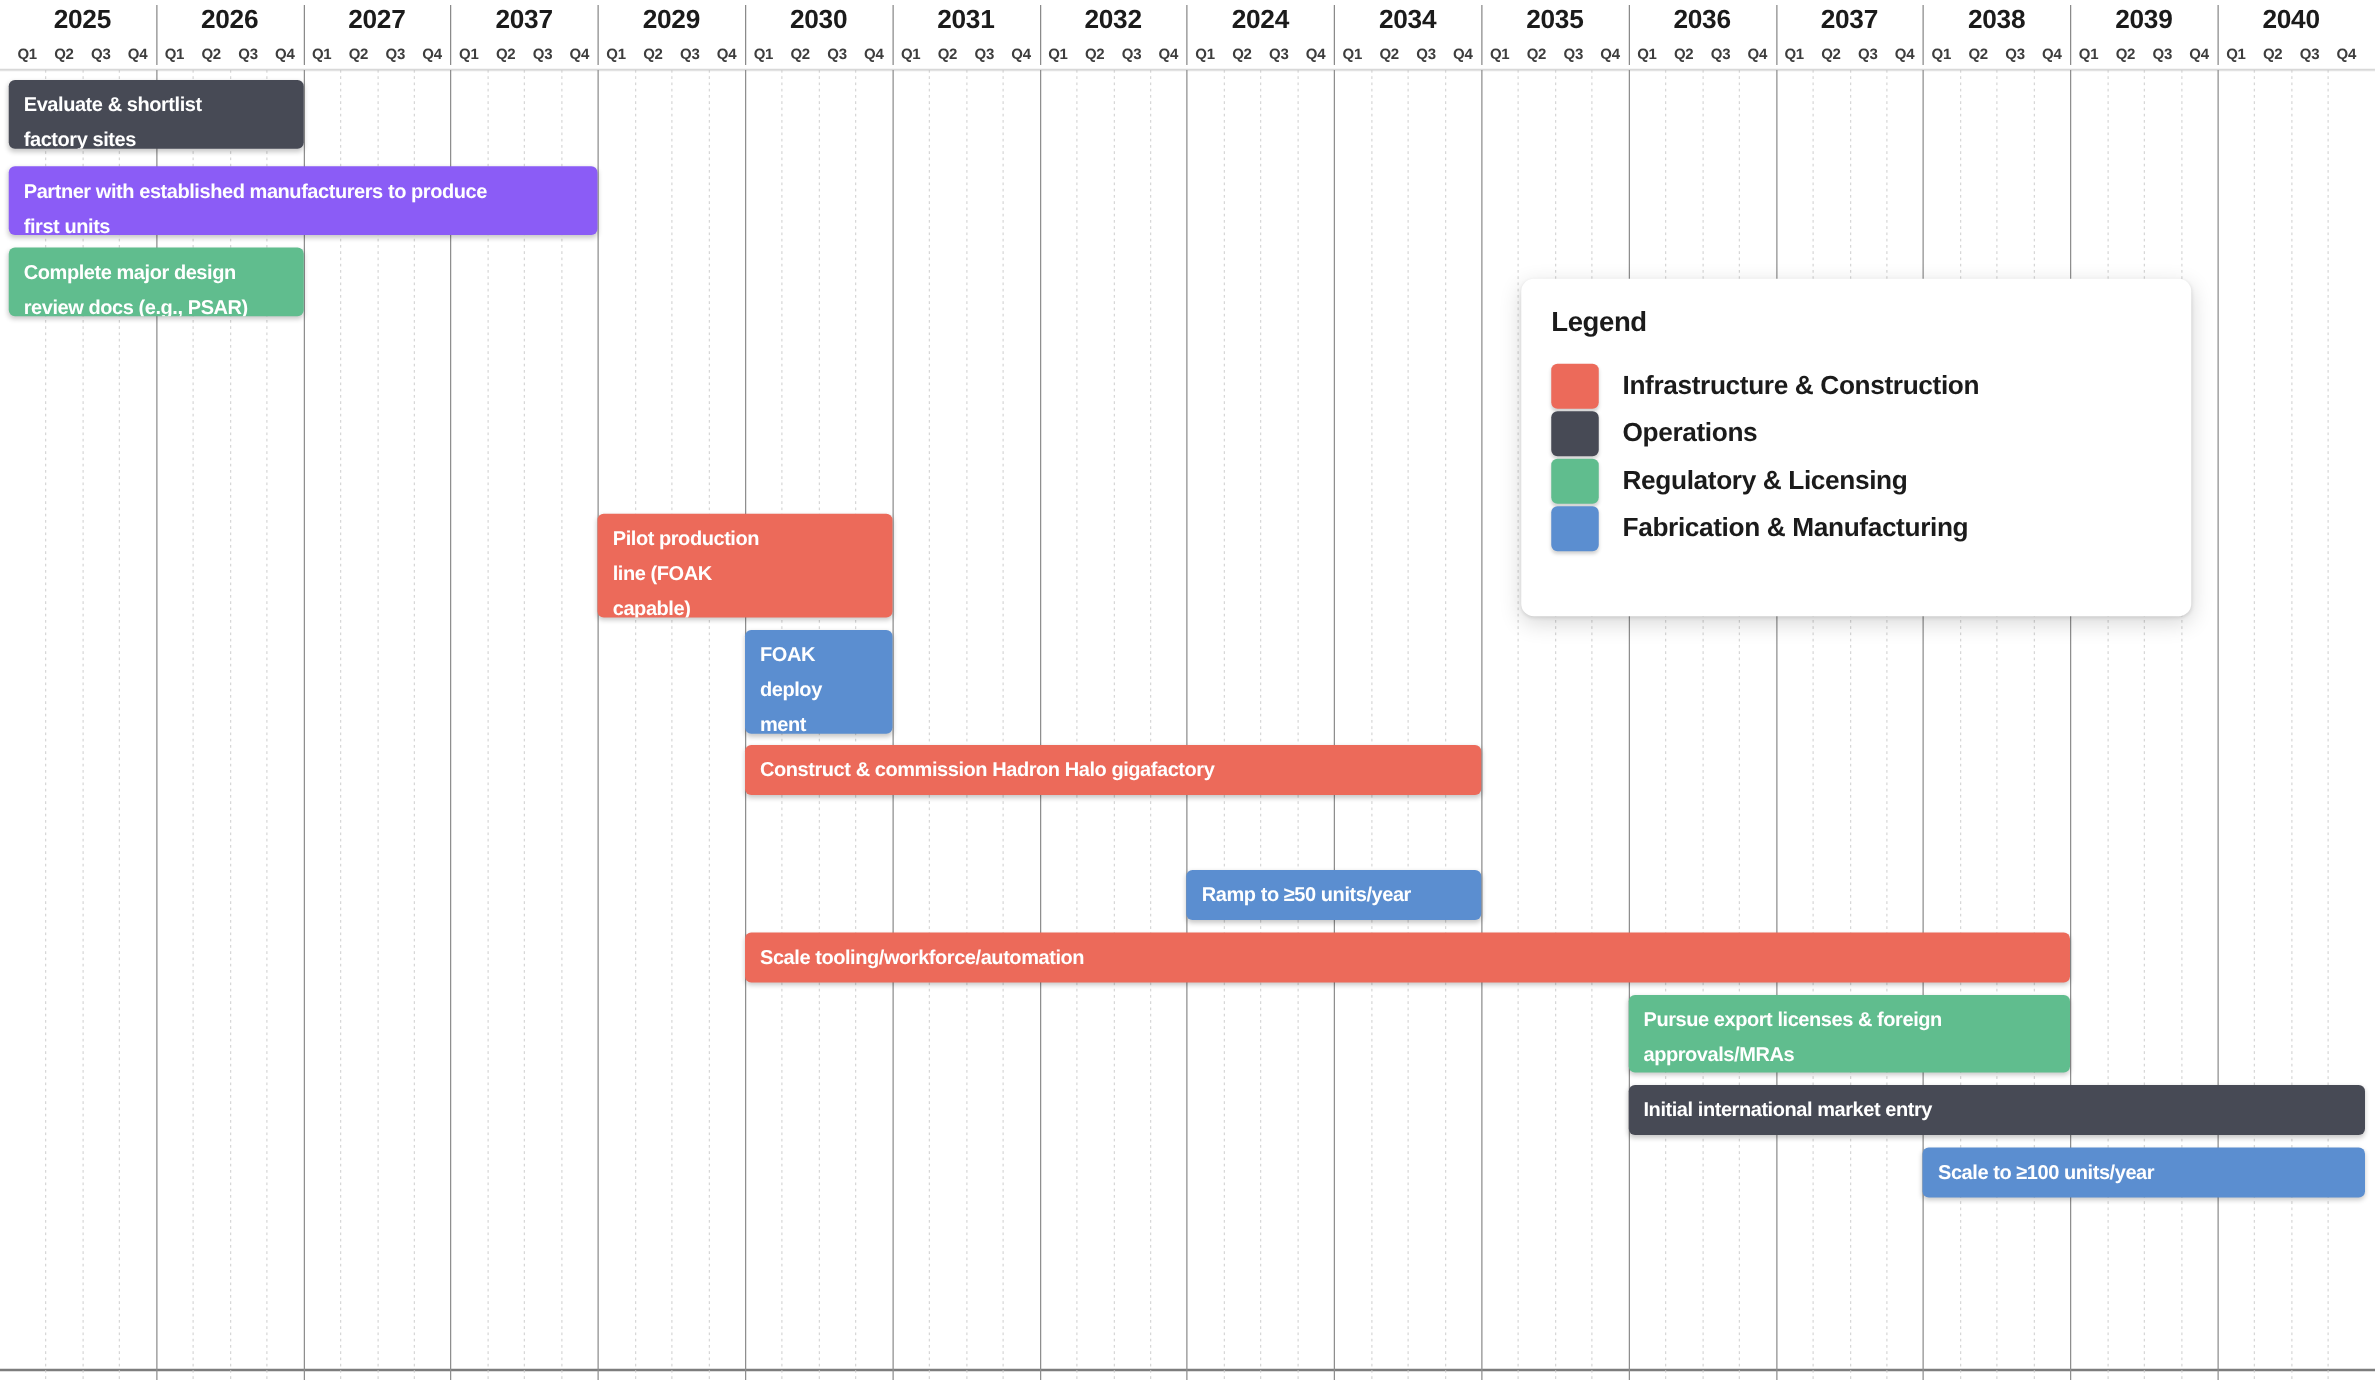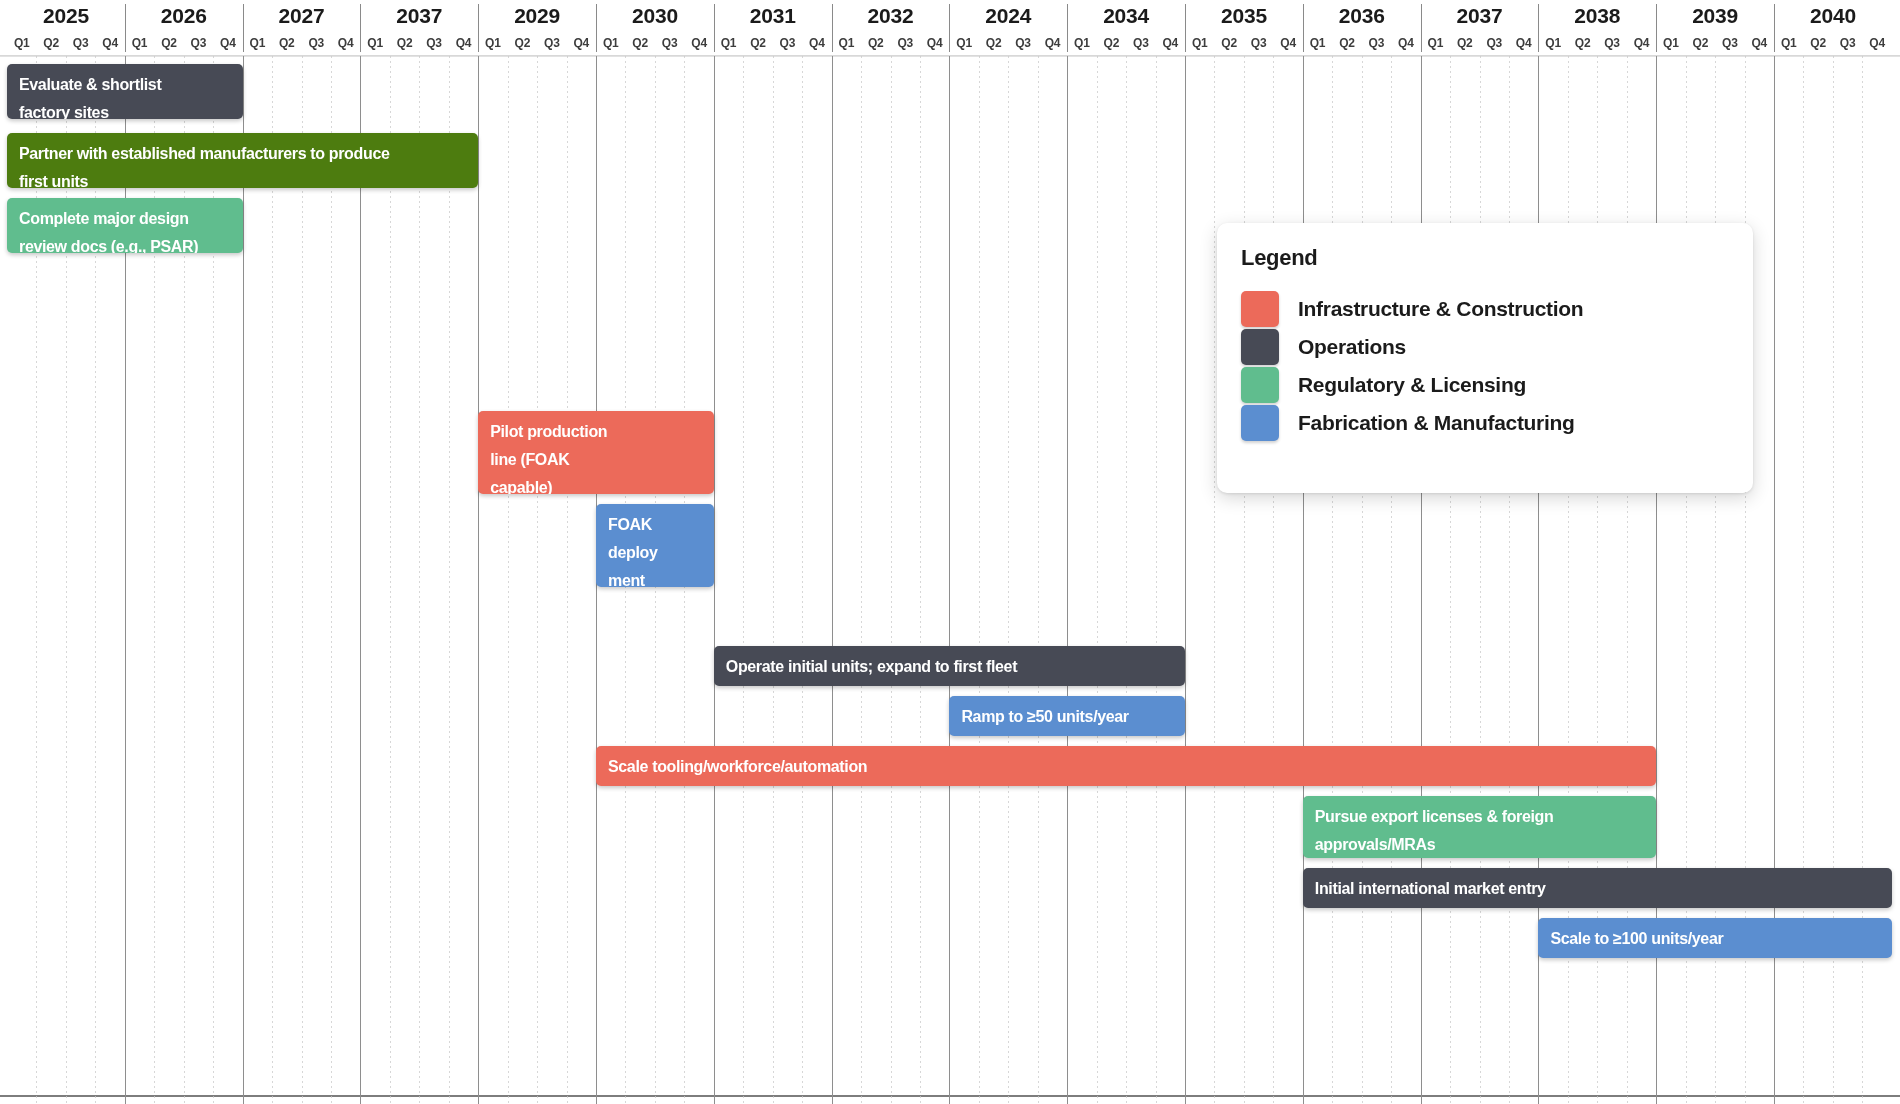--- a/index.html
+++ b/index.html
@@ -247,31 +247,31 @@
       <div class="vy" style="left: 1656px;"></div>
       <div class="vq" style="left: 1803px;"></div>
       <div class="vq" style="left: 1833px;"></div>
       <div class="vq" style="left: 1862px;"></div>
       <div class="vy" style="left: 1774px;"></div>
     </div>
 
   <div id="bars">
       <div class="bar" title="Evaluate &amp; shortlist factory sites" style="left: 7px; top: 8px; width: 235.6px; height: 55px; background: rgb(71, 74, 85);">Evaluate &amp; shortlist
 factory sites</div>
-      <div class="bar" title="Partner with established manufacturers to produce first units" style="left: 7px; top: 77px; width: 471.2px; height: 55px; background: #4d7c0f;">Partner with established manufacturers to produce
+      <div class="bar" title="Partner with established manufacturers to produce first units" style="left: 7px; top: 77px; width: 471.2px; height: 55px; background: #8b5cf6;">Partner with established manufacturers to produce
 first units</div>
       <div class="bar" title="Complete major design review docs (e.g., PSAR)" style="left: 7px; top: 142px; width: 235.6px; height: 55px; background: rgb(96, 189, 142);">Complete major design
 review docs (e.g., PSAR)</div>
       <div class="bar" title="Pilot production line (FOAK capable)" style="left: 478.2px; top: 355px; width: 235.6px; height: 83px; background: rgb(236, 106, 90);">Pilot production
 line (FOAK
 capable)</div>
       <div class="bar" title="FOAK deploy ment" style="left: 596px; top: 448px; width: 117.8px; height: 83px; background: rgb(91, 142, 208);">FOAK
 deploy
 ment</div>
-      <div class="bar" title="Operate initial units; expand to first fleet" style="left: 713.8px; top: 590px; width: 471.2px; height: 40px; background: rgb(71, 74, 85);">Operate initial units; expand to first fleet</div>
+      <div class="bar" title="Construct &amp; commission Hadron Halo gigafactory" style="left: 596px; top: 540px; width: 589px; height: 40px; background: rgb(236, 106, 90);">Construct &amp; commission Hadron Halo gigafactory</div>
       <div class="bar" title="Ramp to ≥50 units/year" style="left: 949.4px; top: 640px; width: 235.6px; height: 40px; background: rgb(91, 142, 208);">Ramp to ≥50 units/year</div>
       <div class="bar" title="Scale tooling/workforce/automation" style="left: 596px; top: 690px; width: 1060.2px; height: 40px; background: rgb(236, 106, 90);">Scale tooling/workforce/automation</div>
       <div class="bar" title="Pursue export licenses &amp; foreign approvals/MRAs" style="left: 1302.8px; top: 740px; width: 353.4px; height: 62px; background: rgb(96, 189, 142);">Pursue export licenses &amp; foreign
 approvals/MRAs</div>
       <div class="bar" title="Initial international market entry" style="left: 1302.8px; top: 812px; width: 589px; height: 40px; background: rgb(71, 74, 85);">Initial international market entry</div>
       <div class="bar" title="Scale to ≥100 units/year" style="left: 1538.4px; top: 862px; width: 353.4px; height: 40px; background: rgb(91, 142, 208);">Scale to ≥100 units/year</div>
     </div>
 
   <div id="legend">
     <div id="legend-title">Legend</div>

